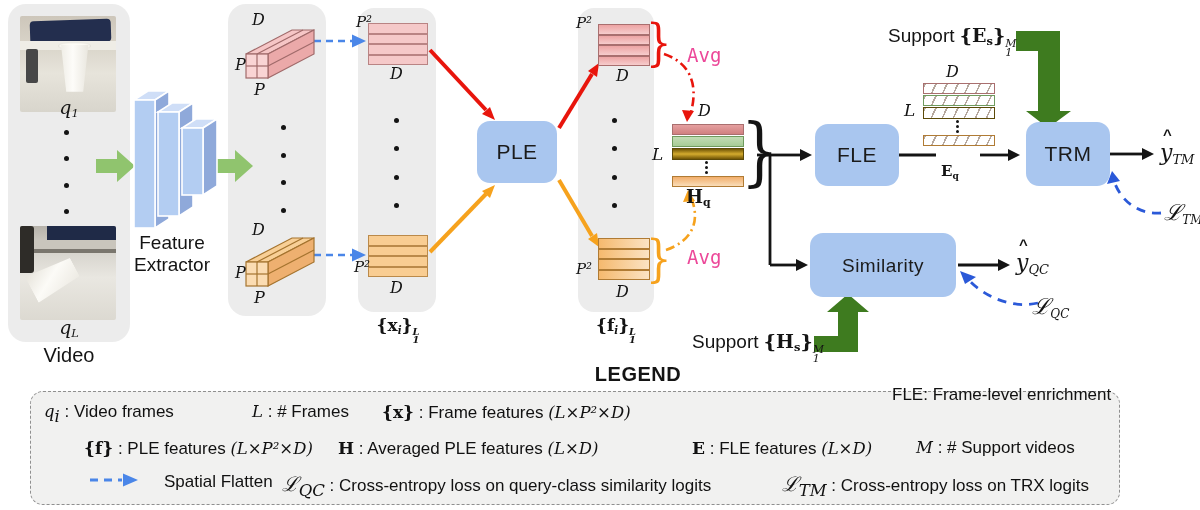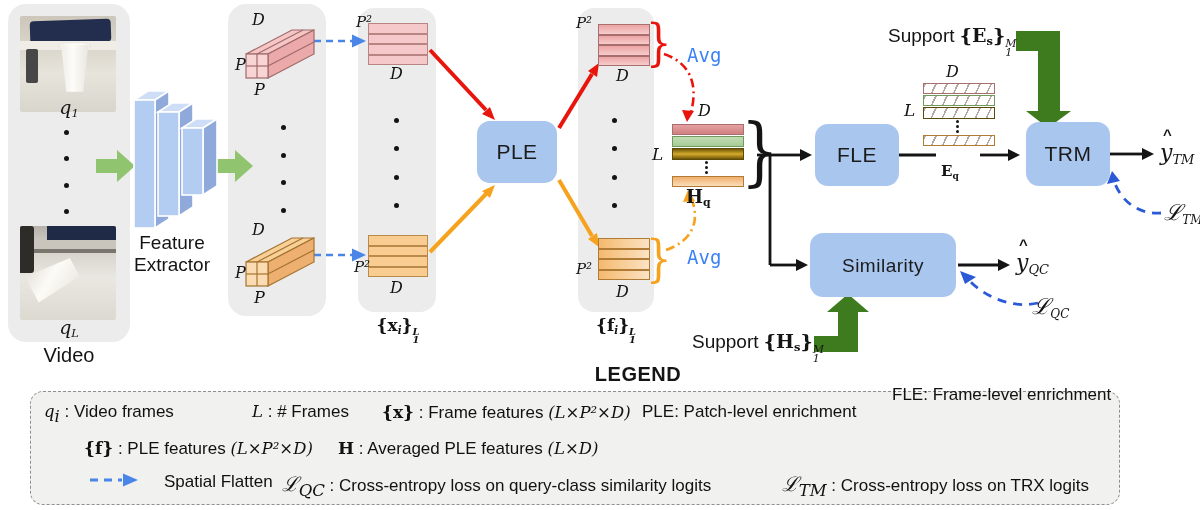--- a/index.html
+++ b/index.html
@@ -7,21 +7,21 @@
        font-family:"Liberation Sans",sans-serif;color:#141414;}
   .abs{position:absolute;}
   .panel{position:absolute;background:#ececec;border-radius:18px;z-index:0;}
   svg.layer{position:absolute;left:0;top:0;z-index:1;}
   .lab{position:absolute;z-index:2;white-space:nowrap;}
   .block{position:absolute;z-index:2;background:#a9c6ef;border-radius:13px;
          display:flex;flex-direction:column;align-items:center;justify-content:center;
          font-size:21px;color:#1b1b1b;letter-spacing:0.5px;}
   .m{font-family:"DejaVu Serif",serif;font-style:italic;}
   .mb{font-family:"DejaVu Serif",serif;font-weight:bold;font-style:normal;}
-  .mono{font-family:"DejaVu Sans Mono",monospace;color:#3b82f6;}
+  .mono{font-family:"DejaVu Sans Mono",monospace;color:#ec4899;}
   .sub{font-size:0.60em;vertical-align:-0.30em;}
   .supsub{display:inline-flex;flex-direction:column;align-items:flex-start;
           line-height:0.8;vertical-align:-0.45em;font-size:0.58em;}
   .dotcol{position:absolute;z-index:2;display:flex;flex-direction:column;justify-content:space-between;align-items:center;}
   .dot{width:5px;height:5px;border-radius:50%;background:#141414;}
   .sdot{width:3px;height:3px;border-radius:50%;background:#141414;}
   .stack4{position:absolute;z-index:2;display:flex;flex-direction:column;}
   .stack4>div{flex:1;border:1px solid;}
   .xs-pink>div{background:#f5c9c9;border-color:#b98484;}
   .xs-orange>div{background:#f9cd92;border-color:#bb8a4a;}
@@ -329,32 +329,35 @@
 
   <div class="lab ltext" style="left:44px;top:402px;">
     <span class="lmath">q</span><sub class="sub lmath">i</sub> <span>: Video frames</span>
   </div>
   <div class="lab ltext" style="left:252px;top:402px;">
     <span class="lmath">L</span> <span>: # Frames</span>
   </div>
   <div class="lab ltext" style="left:382px;top:402px;">
     <span class="mb">{x}</span> <span>: Frame features</span> <span class="lmath">(L×P²×D)</span>
   </div>
-  <div class="lab ltext" style="left:642px;top:402px;">
-    <span>PLE</span><span>: Patch-level enrichment</span>
-  </div>
   <div class="lab ltext" style="left:892px;top:385px;">
     <span>FLE</span><span>: Frame-level enrichment</span>
   </div>
 
   <div class="lab ltext" style="left:84px;top:438px;">
     <span class="mb">{f}</span> <span>: PLE features</span> <span class="lmath">(L×P²×D)</span>
   </div>
   <div class="lab ltext" style="left:338px;top:438px;">
     <span class="mb">H</span> <span>: Averaged PLE features</span> <span class="lmath">(L×D)</span>
+  </div>
+  <div class="lab ltext" style="left:692px;top:438px;">
+    <span class="mb">E</span> <span>: FLE features</span> <span class="lmath">(L×D)</span>
+  </div>
+  <div class="lab ltext" style="left:916px;top:438px;">
+    <span class="lmath">M</span> <span>: # Support videos</span>
   </div>
 
   <svg class="abs" style="left:88px;top:472px;z-index:2;" width="52" height="16" viewBox="0 0 52 16">
     <line x1="2" y1="8" x2="34" y2="8" stroke="#4a86e8" stroke-width="3" stroke-dasharray="8 6"></line>
     <polygon points="50,8 35,1.5 35,14.5" fill="#4a86e8"></polygon>
   </svg>
   <div class="lab ltext" style="left:164px;top:472px;">Spatial Flatten</div>
   <div class="lab ltext" style="left:282px;top:470px;">
     <span class="lmath" style="font-size:20px;">ℒ</span><sub class="sub lmath">QC</sub> <span>: Cross-entropy loss on query-class similarity logits</span>
   </div>

